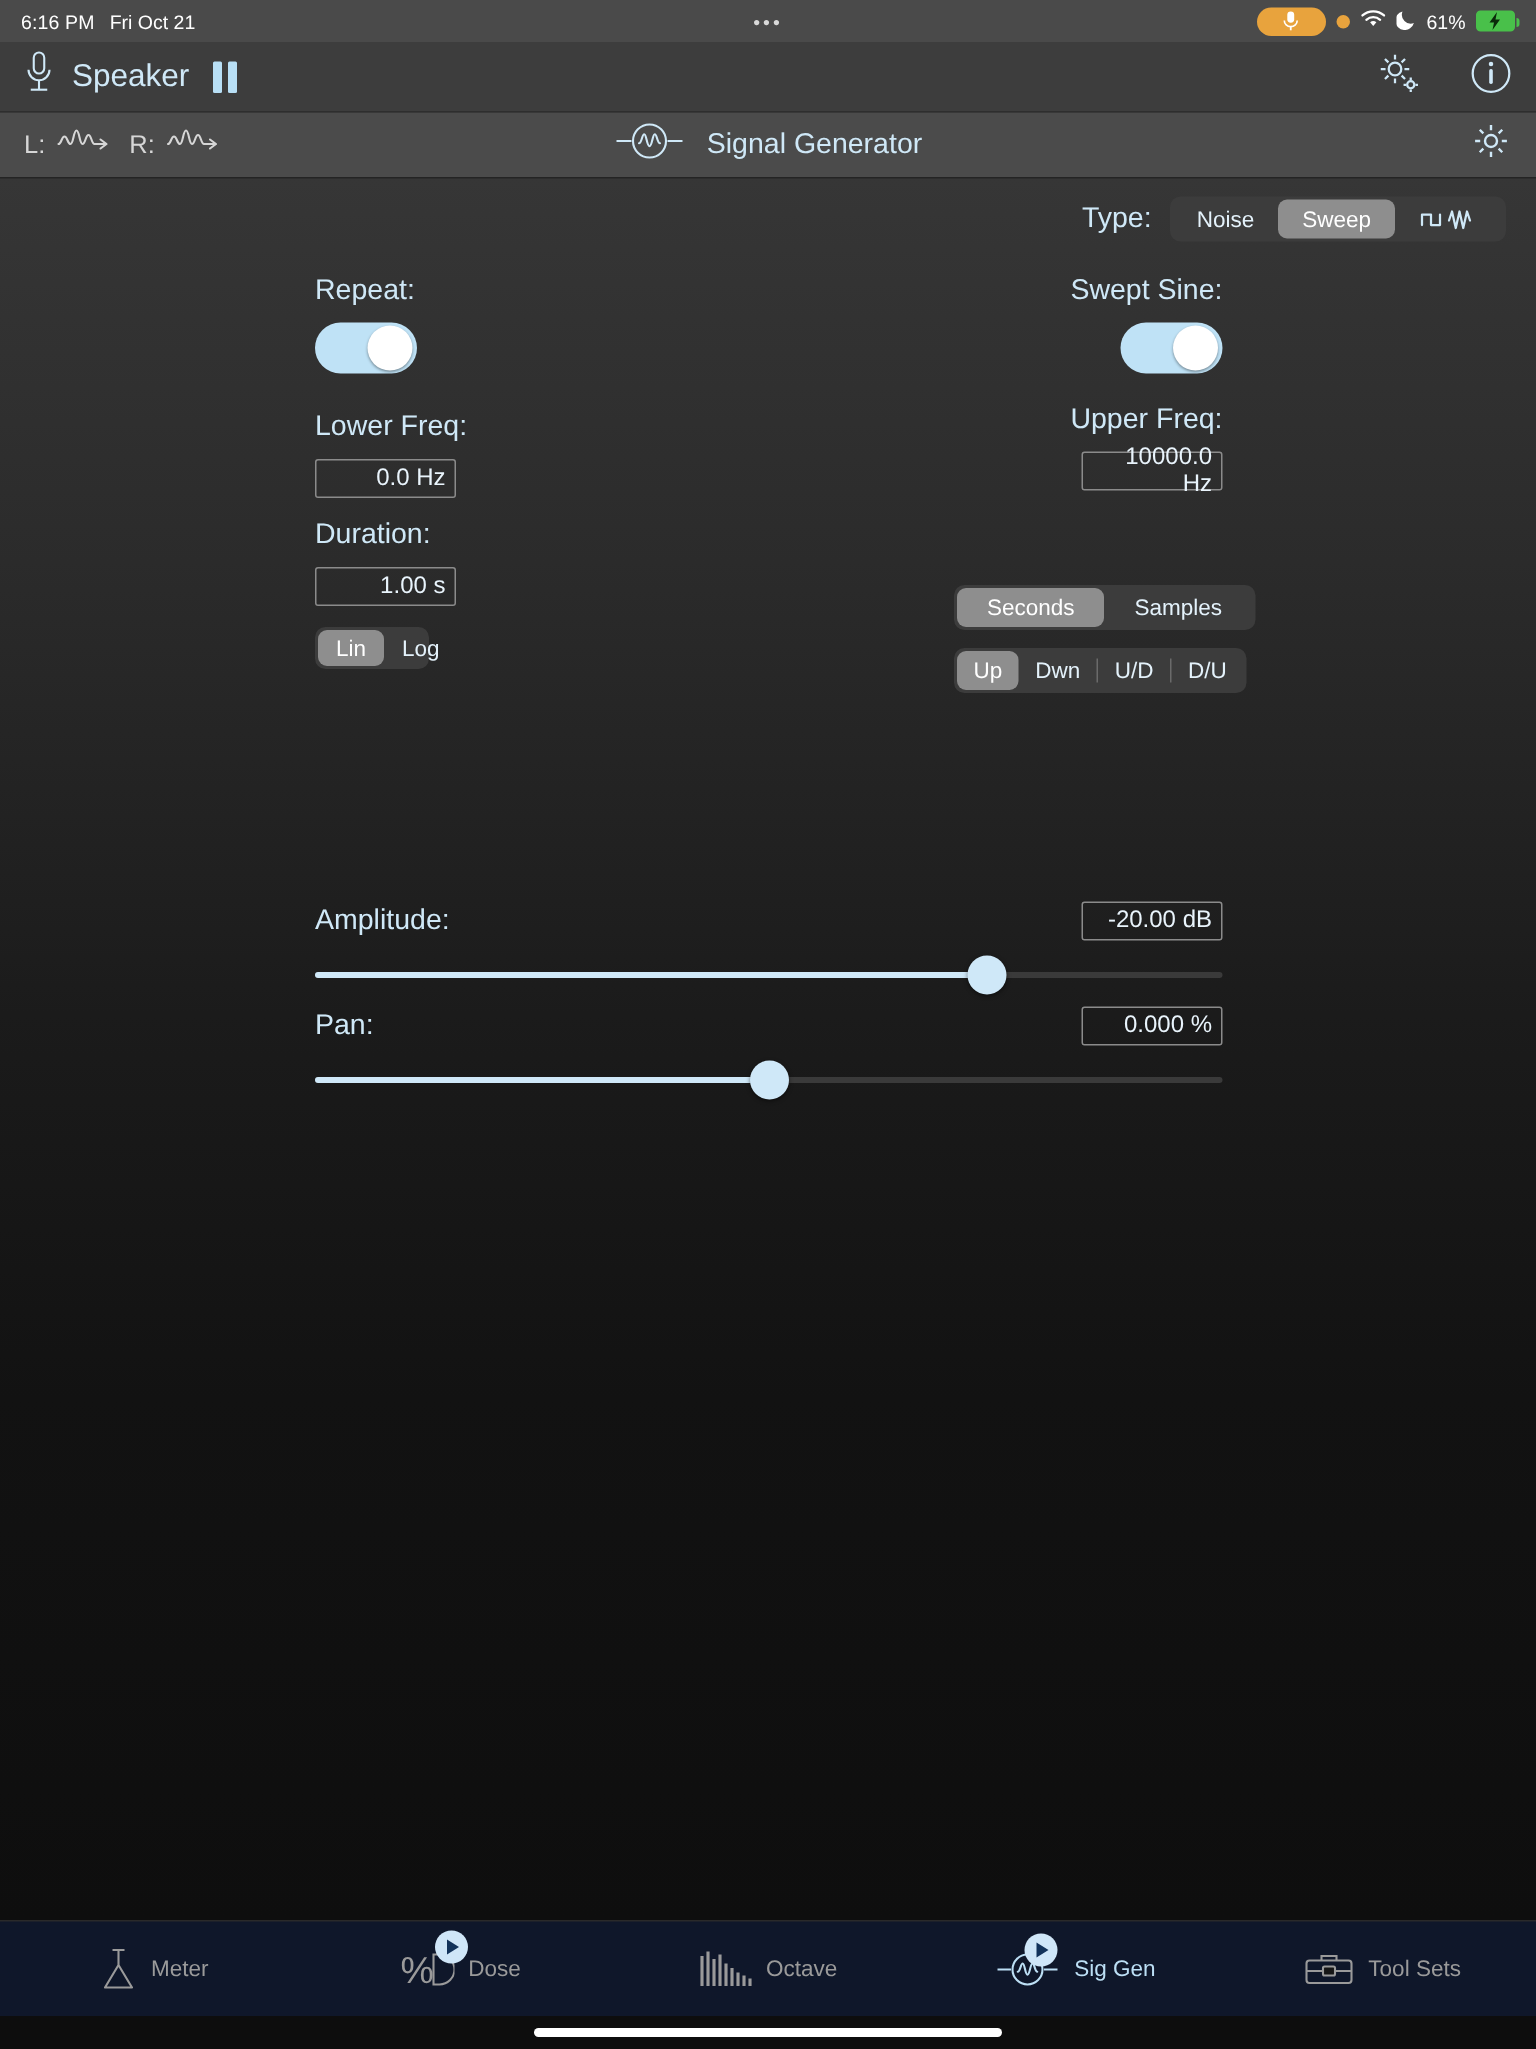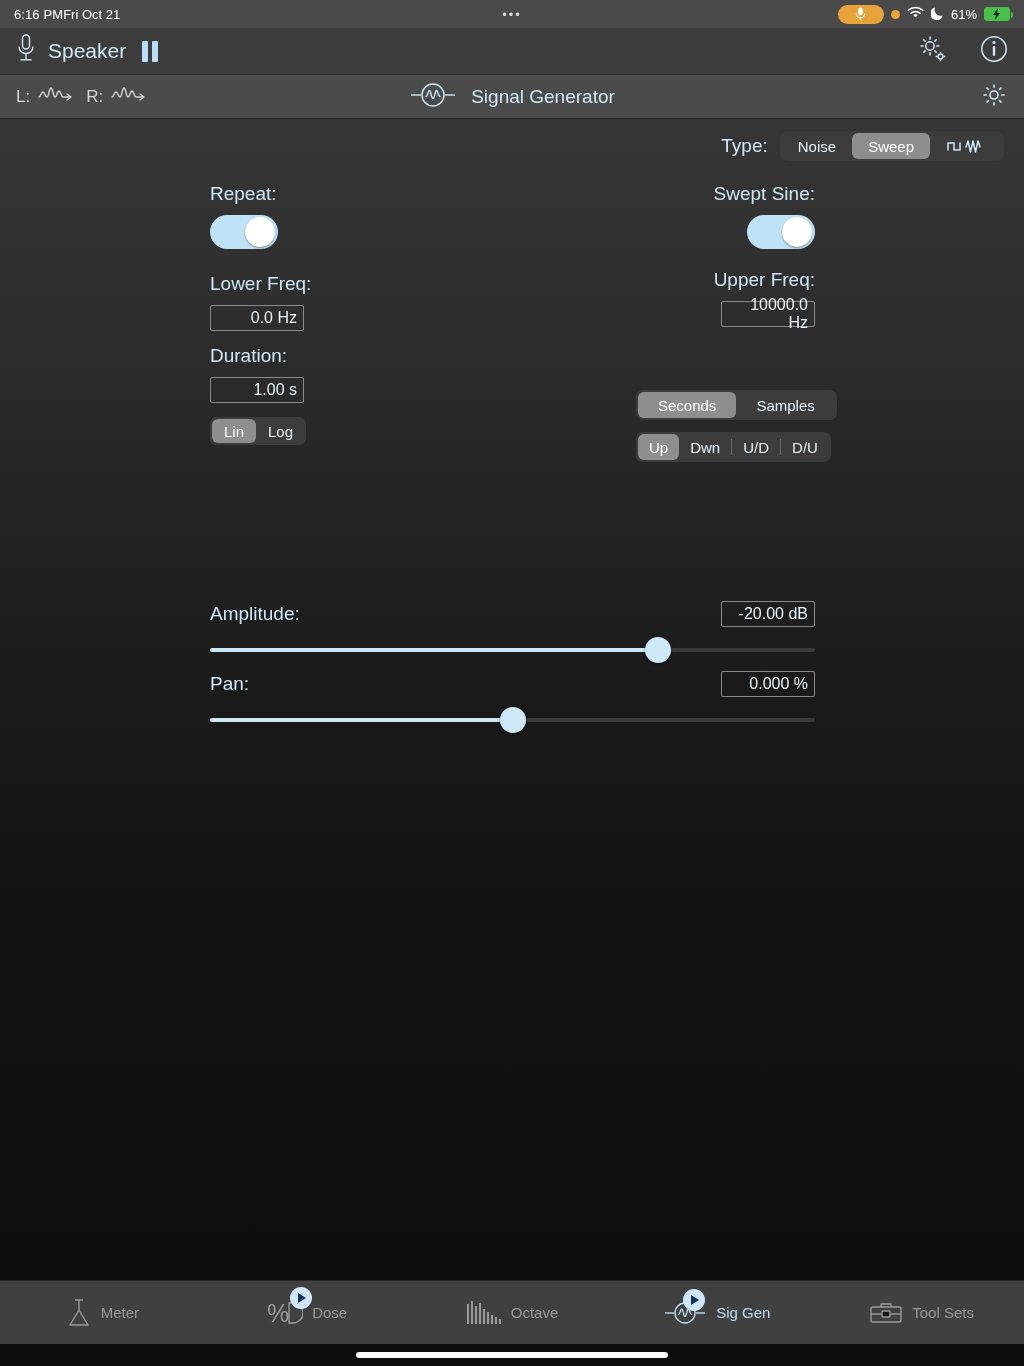--- a/index.html
+++ b/index.html
@@ -18,21 +18,21 @@
 
   
   .statusbar {
     height: 28px; flex: 0 0 28px;
     background: #4a4a4a;
     display: flex; align-items: center;
     padding: 0 14px;
     color: #fff; font-size: 13px;
     position: relative;
   }
-  .sb-left { display: flex; align-items: center; }
+  .sb-left { display: flex; align-items: center; gap: 10px; }
   .sb-time { font-size: 13px; letter-spacing: .1px; }
   .sb-date { font-size: 13px; }
   .sb-center {
     position: absolute; left: 0; right: 0; top: 0; bottom: 0;
     display: flex; align-items: center; justify-content: center;
     pointer-events: none;
   }
   .sb-dots { letter-spacing: 2px; color: #d9d9d9; font-size: 13px; line-height: 1; }
   .sb-right {
     margin-left: auto; display: flex; align-items: center; gap: 7px;
@@ -166,21 +166,21 @@
   }
   .thumb {
     position: absolute; top: 50%; transform: translate(-50%,-50%);
     width: 26px; height: 26px; border-radius: 50%;
     background: #cfe8f8; box-shadow: 0 1px 3px rgba(0,0,0,.5);
   }
 
   
   .tabbar {
     height: 64px; flex: 0 0 64px;
-    background: #404040;
+    background: #0f172a;
     display: flex; align-items: center;
     border-top: 1px solid #2a2a2a;
   }
   .tab {
     flex: 1 1 0; display: flex; align-items: center; justify-content: center;
     gap: 9px; color: #9a9a9a; font-size: 15px; height: 100%;
   }
   .tab .tab-label { color: #9a9a9a; font-size: 15px; white-space: nowrap; }
   .tab.active .tab-label { color: #bcdff5; }
   .tab-ico { position: relative; display: flex; align-items: center; }
@@ -356,21 +356,21 @@
       <div class="toggle">
         <span class="knob"></span>
       </div>
       <div class="gap-a"></div>
       <span class="fld-label">Lower Freq:</span>
       <div class="numfield">0.0 Hz</div>
       <div class="gap-b"></div>
       <span class="fld-label">Duration:</span>
       <div class="numfield">1.00 s</div>
       <div class="gap-b"></div>
-      <div class="seg seg-sm" style="width:96px;text-align:right;">
+      <div class="seg seg-sm" style="width:76px;text-align:right;">
         <div class="seg-item sel" style="padding:0 12px;">Lin</div>
         <div class="seg-item" style="padding:0 12px;">Log</div>
       </div>
     </div>
 
     <div class="col-right">
       <div class="right-stack">
         <span class="fld-label">Swept Sine:</span>
         <div class="toggle">
           <span class="knob"></span>

